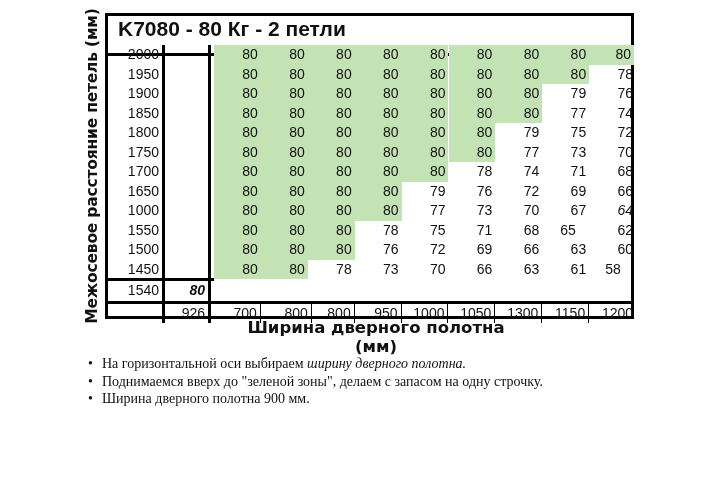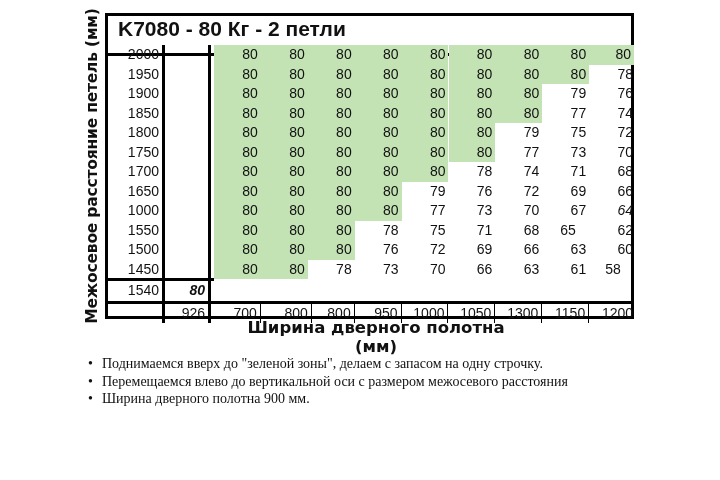--- a/index.html
+++ b/index.html
@@ -230,16 +230,16 @@
         <div class="cell " style="left: 387.4px; width: 46.9px; border-right: 1px solid rgb(0, 0, 0);">1300</div>
         <div class="cell " style="left: 434.3px; width: 46.9px; border-right: 1px solid rgb(0, 0, 0);">1150</div>
         <div class="cell " style="left: 481.2px; width: 46.9px; border-right: none;">1200</div>
       </div>
     </div>
 </div>
 
 <div class="xaxis-title">Ширина дверного полотна (мм)</div>
 
 <ul class="notes" id="notes">
+    <li>На горизонтальной оси выбираем <em>ширину дверного полотна.</em></li>
     <li>Поднимаемся вверх до "зеленой зоны", делаем с запасом на одну строчку.</li>
-    <li>Перемещаемся влево до вертикальной оси с размером межосевого расстояния</li>
     <li>Ширина дверного полотна 900 мм.</li>
   </ul>
 
 </body></html>

